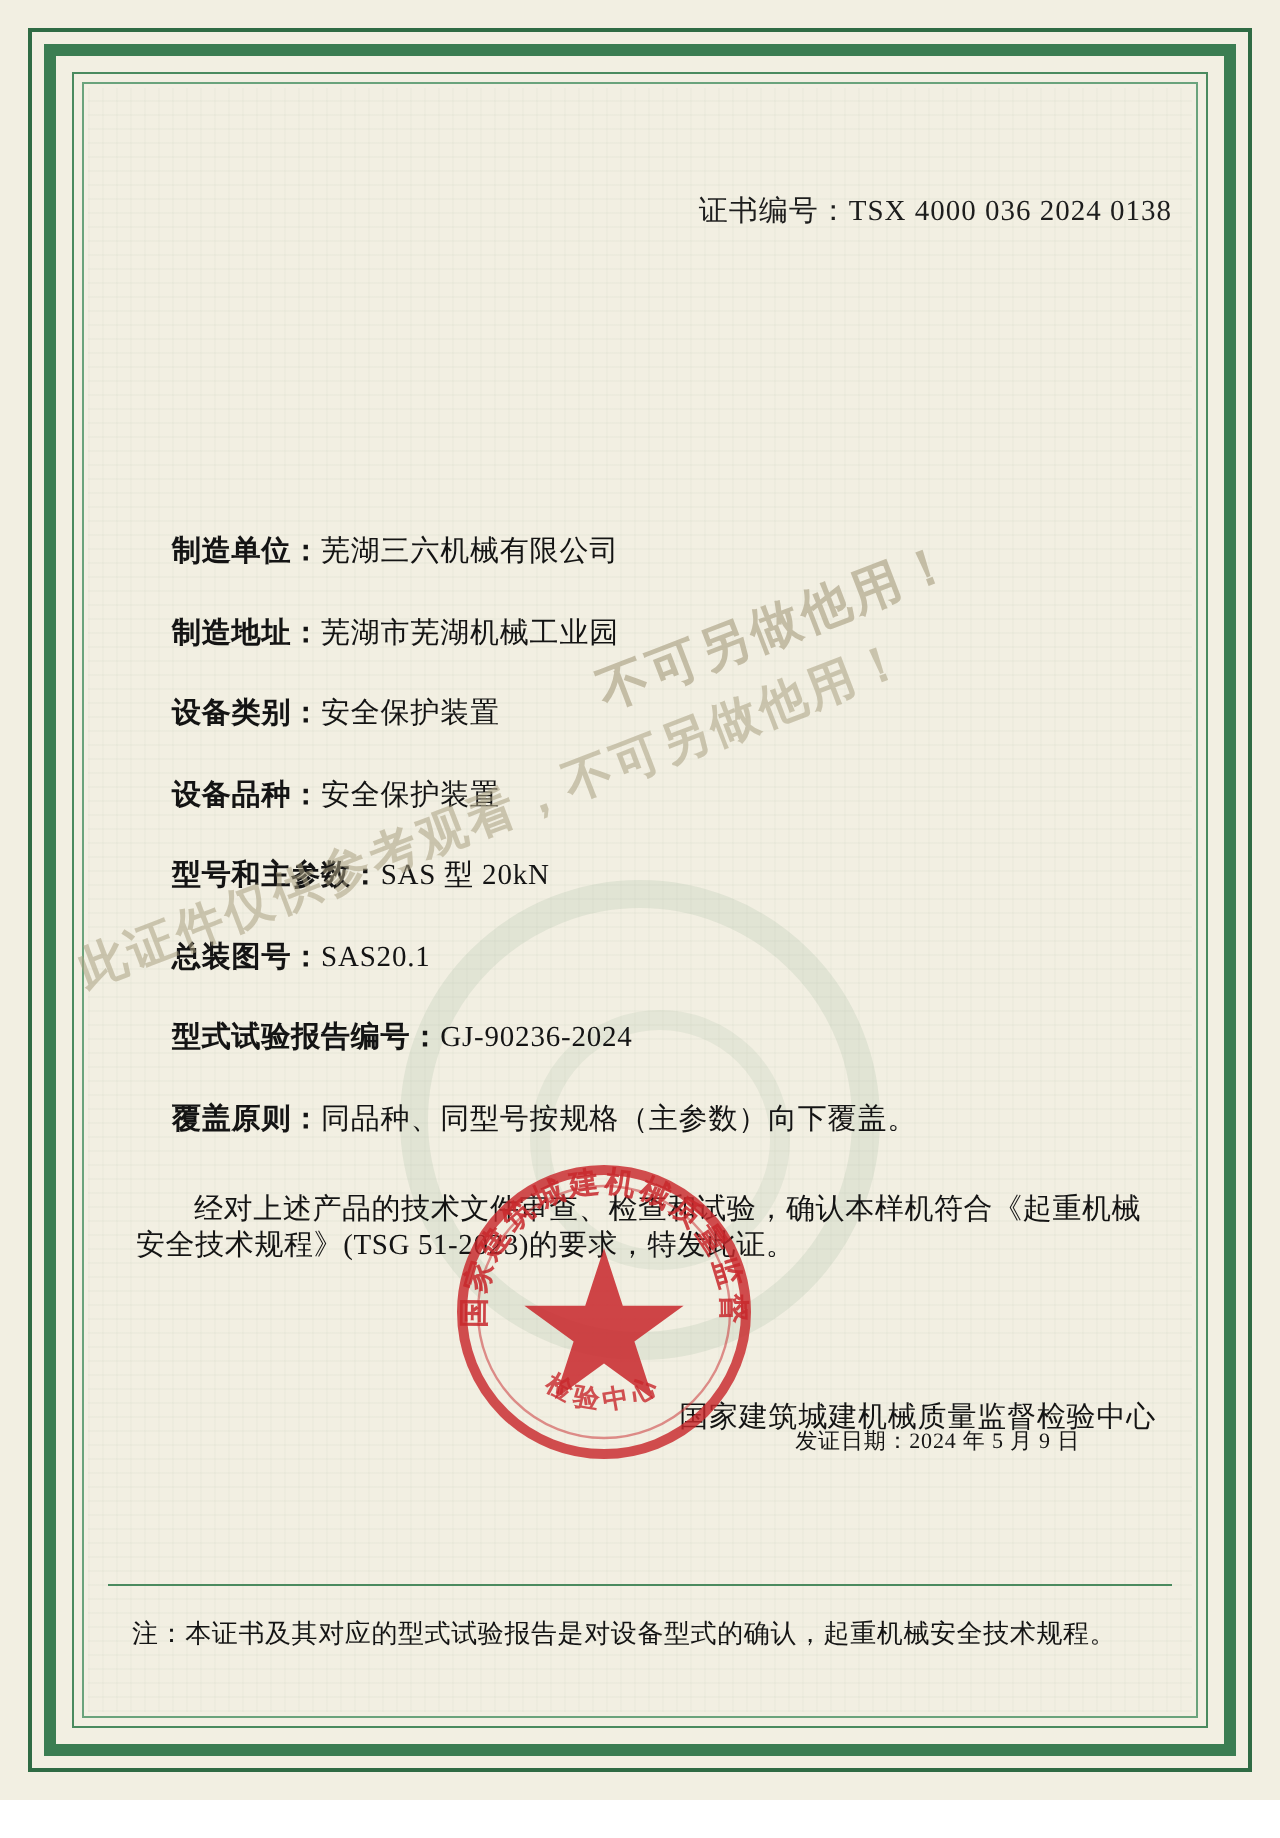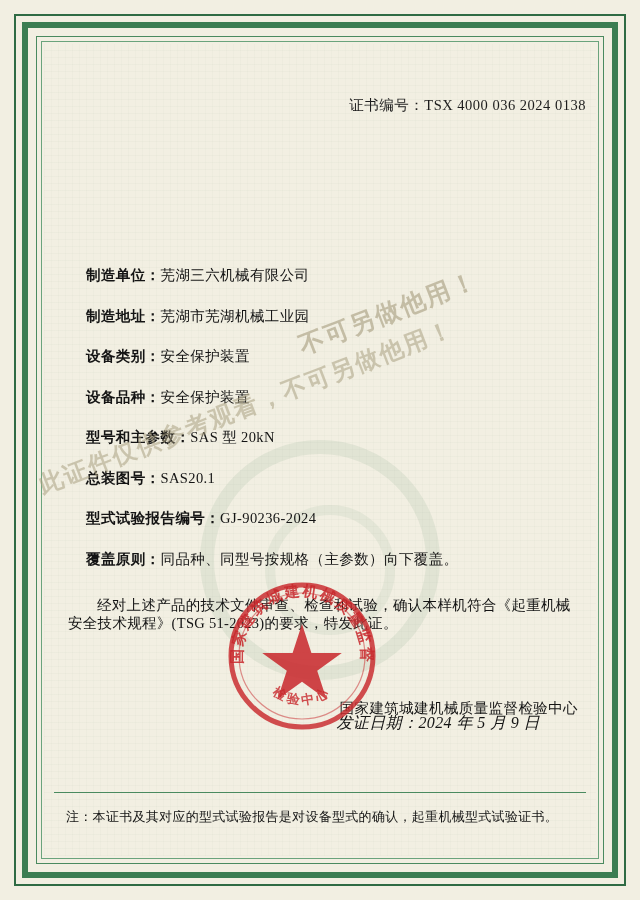--- a/index.html
+++ b/index.html
@@ -169,25 +169,24 @@
     font-size: 14.5px;
     color: #141414;
     letter-spacing: 0.4px;
     white-space: nowrap;
     margin-top: 21px;
   }
   .issue-date {
     position: absolute;
     right: 52px;
     top: 665px;
-    font-size: 16px;
+    font-size: 11px;
     color: #141414;
     letter-spacing: 0.4px;
     white-space: nowrap;
-    font-style: italic;
   }
 
   
   .stamp {
     position: absolute;
     left: 218px;
     top: 572px;
     width: 168px;
     height: 168px;
     pointer-events: none;
@@ -284,21 +283,21 @@
     <div class="paragraph">经对上述产品的技术文件审查、检查和试验，确认本样机符合《起重机械安全技术规程》(TSG 51-2023)的要求，特发此证。</div>
 
     <div class="issuer">国家建筑城建机械质量监督检验中心</div>
 
     <div class="issue-date">
       <span>发证日期：</span><span>2024 年 5 月 9 日</span>
     </div>
 
     <div class="divider"></div>
 
-    <div class="note">注：本证书及其对应的型式试验报告是对设备型式的确认，起重机械型式试验证书。</div>
+    <div class="note">注：本证书及其对应的型式试验报告是对设备型式的确认，起重机械安全技术规程。</div>
 
   </div>
 
   <div class="stamp">
     <svg width="168" height="168" viewBox="0 0 168 168" xmlns="http://www.w3.org/2000/svg">
       <defs>
         <path id="arcTop" d="M 24,84 A 60,60 0 0 1 144,84" fill="none"></path>
         <path id="arcBottom" d="M 36,84 A 48,48 0 0 0 132,84" fill="none"></path>
       </defs>
       <circle cx="84" cy="84" r="71" fill="none" stroke="#c8282c" stroke-width="5" opacity="0.82"></circle>

